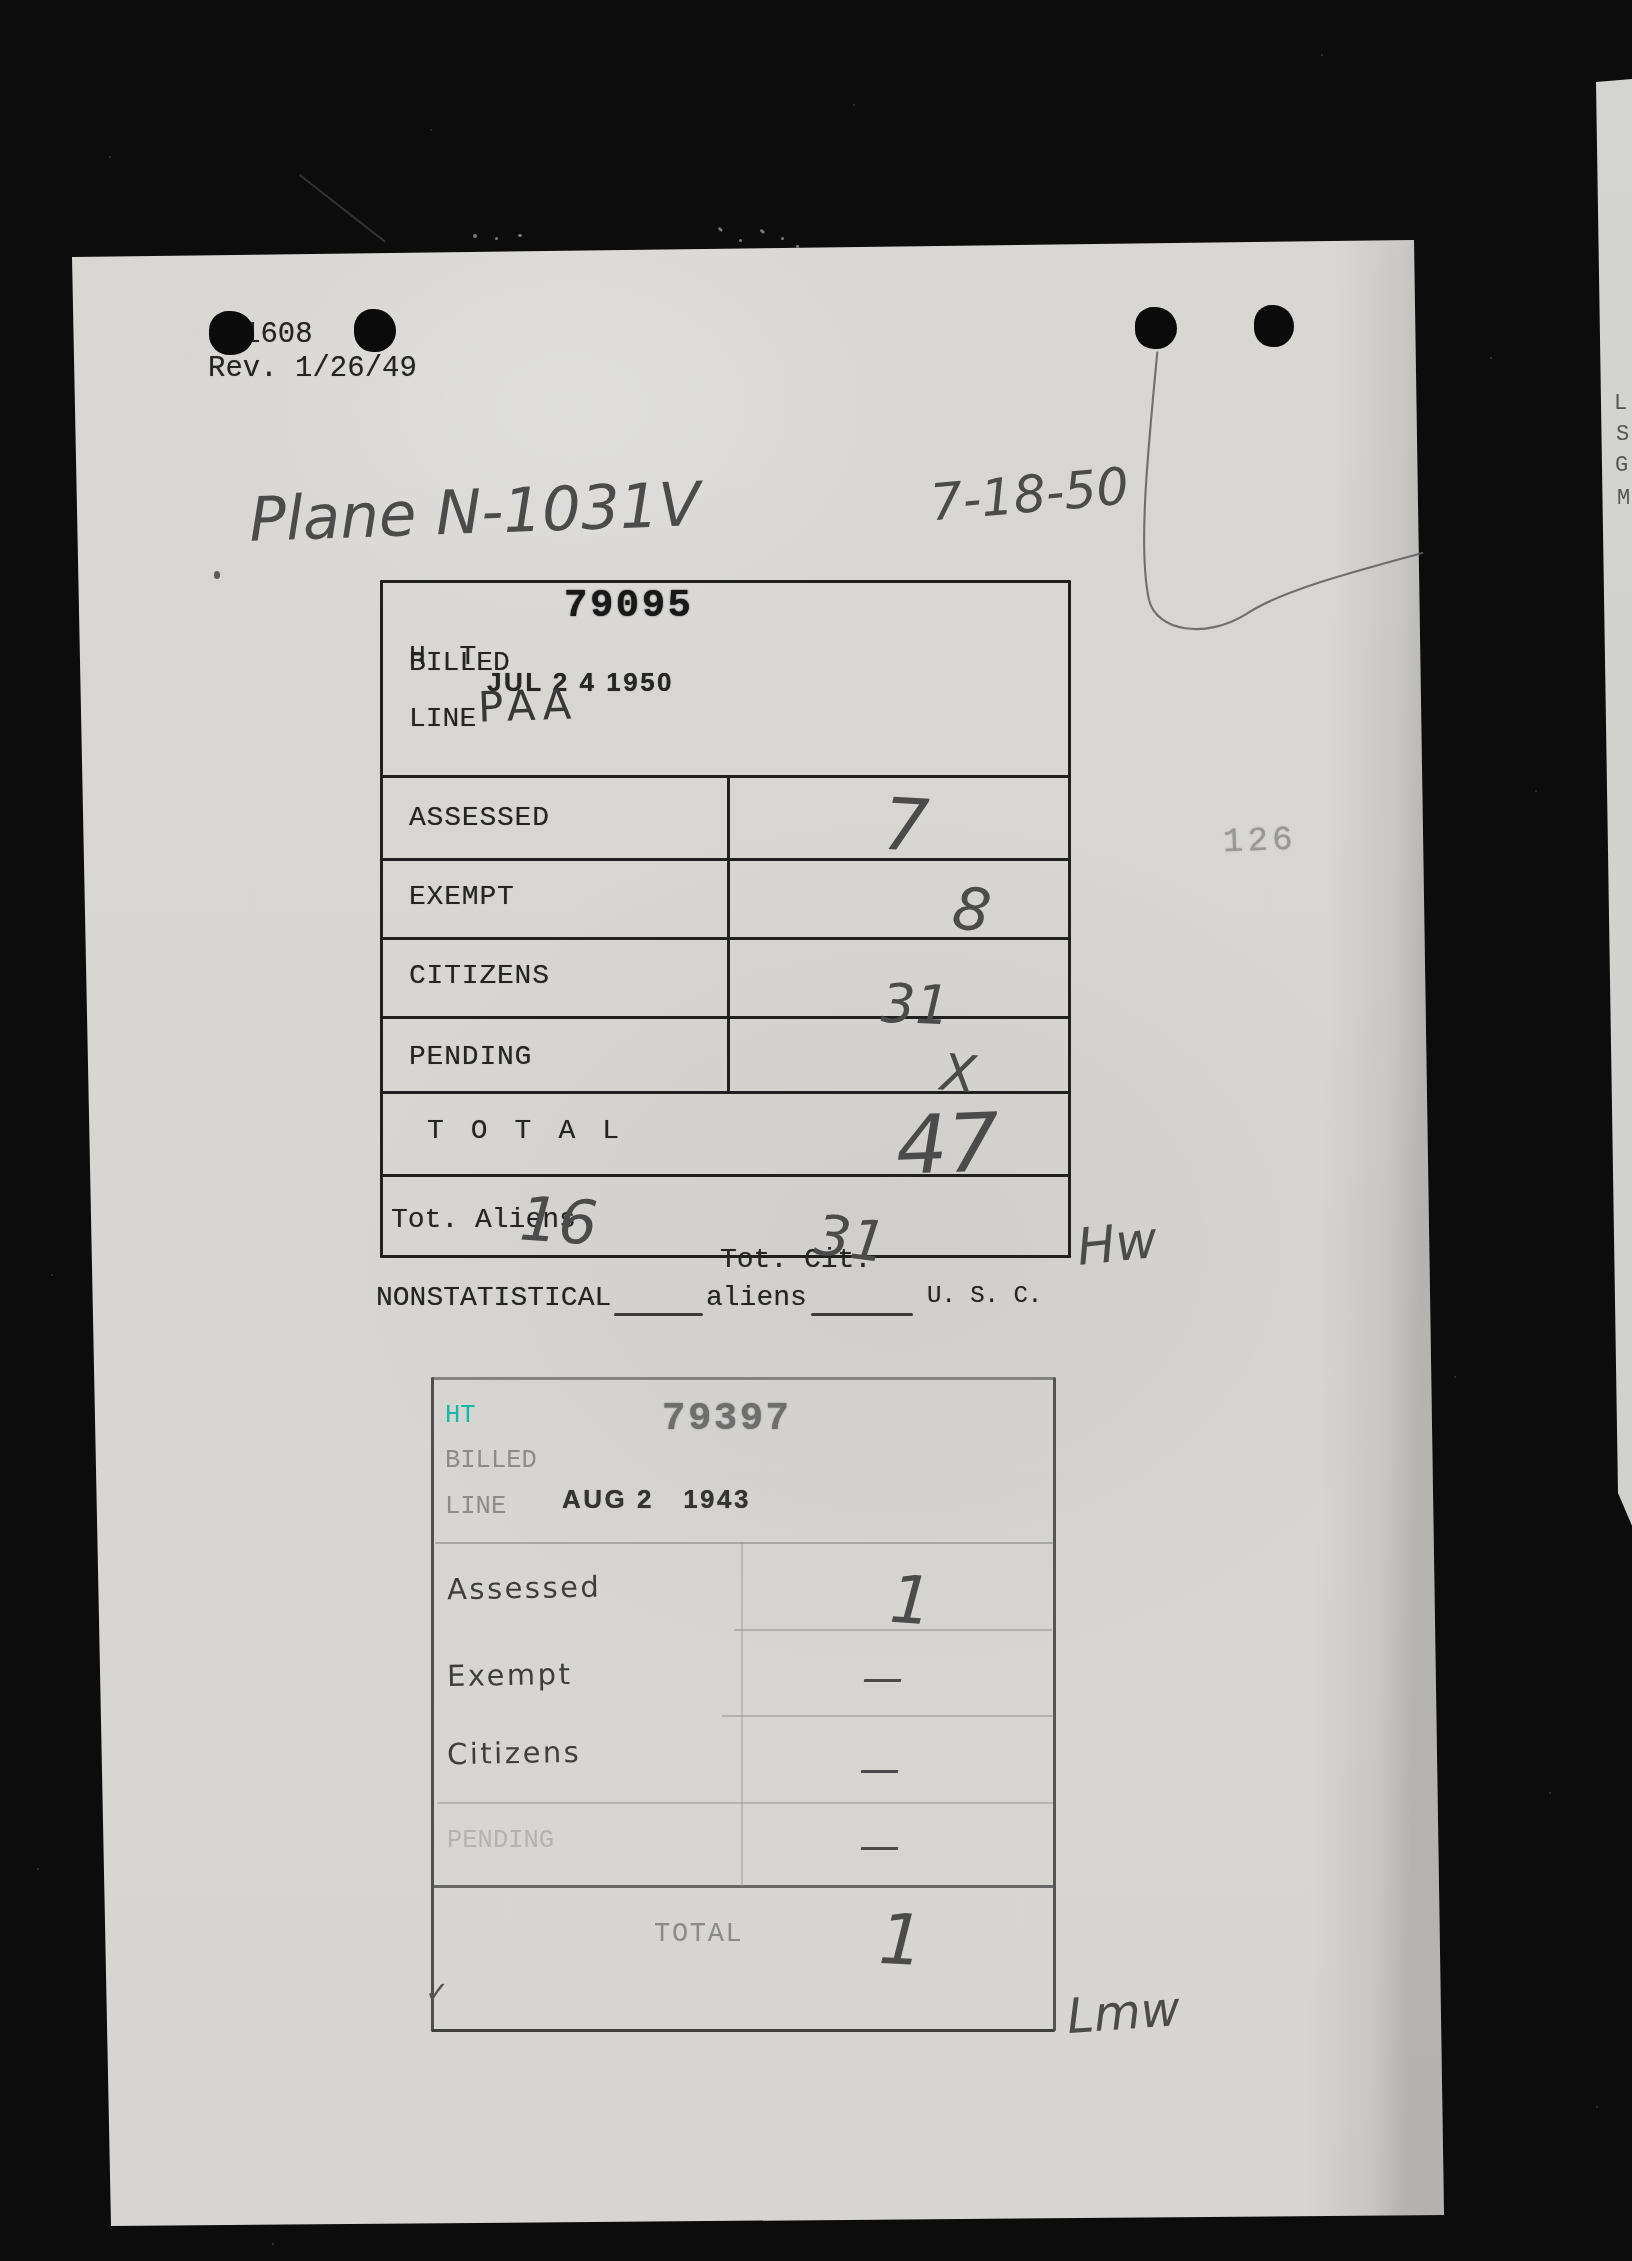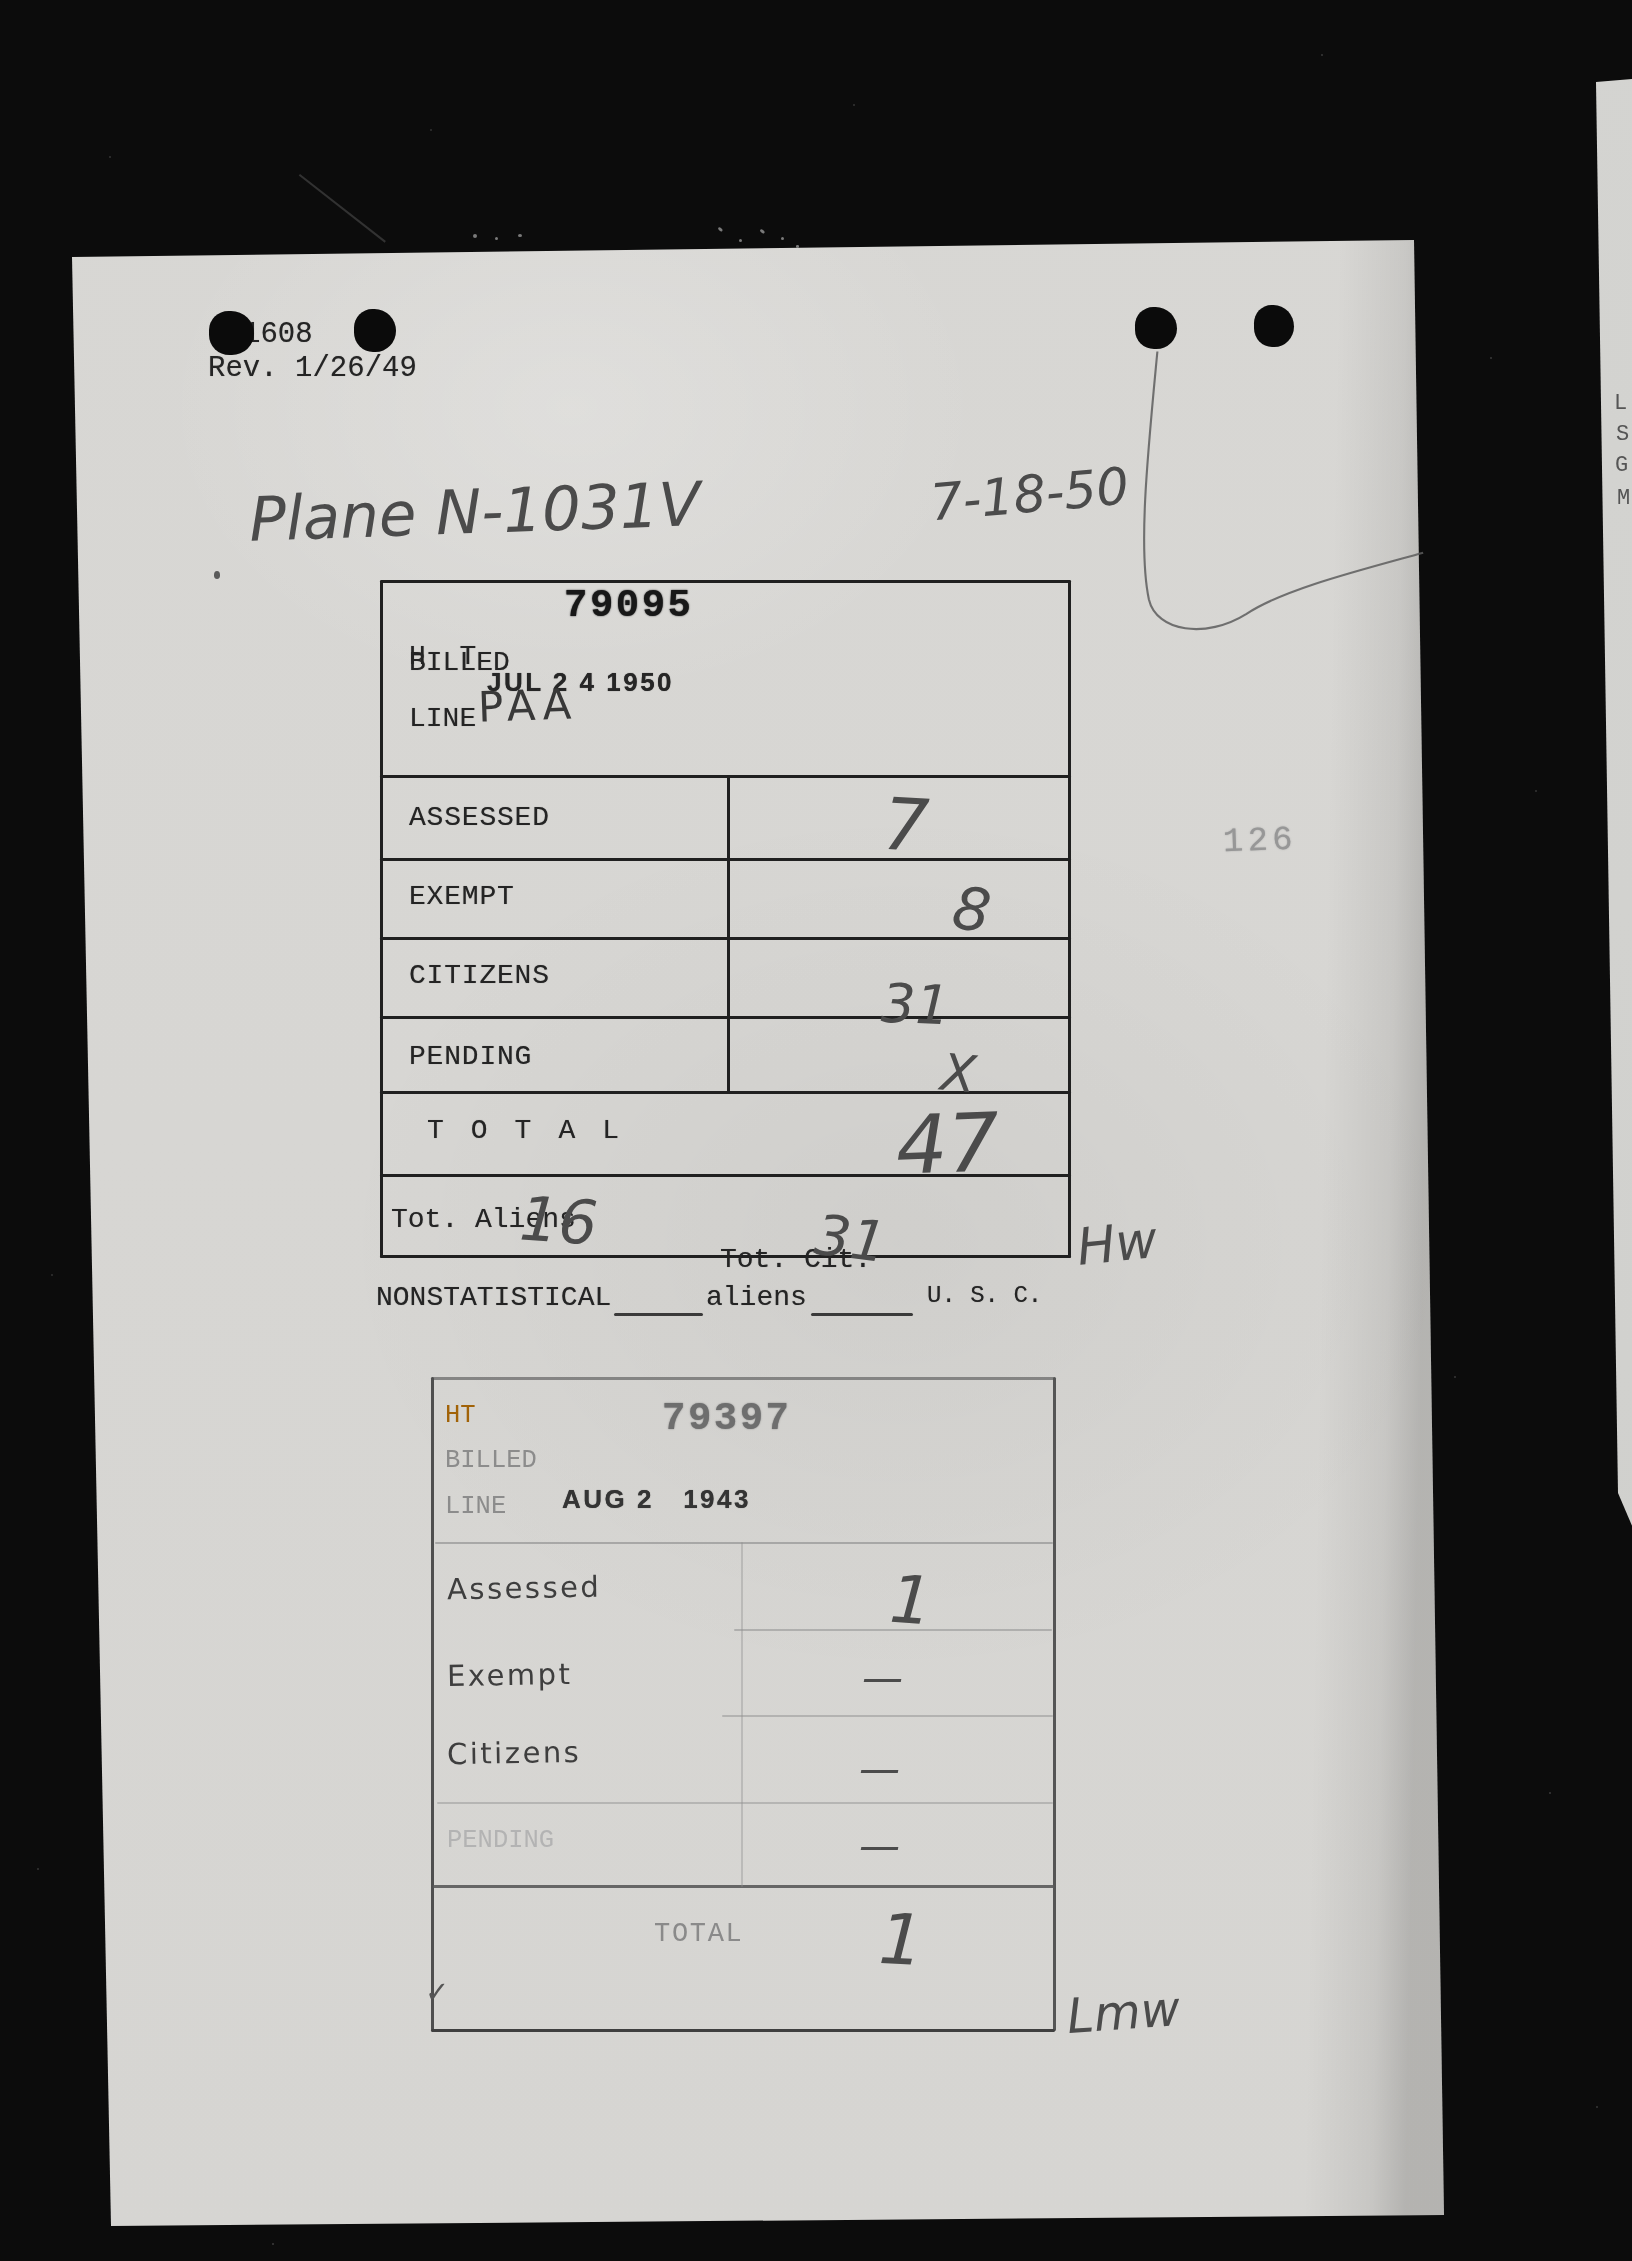--- a/index.html
+++ b/index.html
@@ -131,21 +131,21 @@
   <div class="ln2" style="left:431px;top:1377px;width:2.5px;height:654px;background:#4f4f4f;"></div>
   <div class="ln2" style="left:1053px;top:1377px;width:2.5px;height:654px;background:#555;"></div>
   <div class="ln2" style="left:431px;top:2029px;width:624px;height:3.4px;background:#3f3f3f;"></div>
   <div class="ln2" style="left:435px;top:1542px;width:618px;height:1.7px;opacity:.65;"></div>
   <div class="ln2" style="left:734px;top:1629px;width:318px;height:1.7px;opacity:.55;"></div>
   <div class="ln2" style="left:722px;top:1715px;width:331px;height:1.7px;opacity:.5;"></div>
   <div class="ln2" style="left:437px;top:1802px;width:616px;height:1.7px;opacity:.45;"></div>
   <div class="ln2" style="left:433px;top:1885px;width:622px;height:2.5px;background:#5a5a5a;opacity:.9;"></div>
   <div class="ln2" style="left:741px;top:1542px;width:1.7px;height:345px;opacity:.38;"></div>
 
-  <span class="mono" style="left:445px;top:1401px;font-size:25.5px;color:#a16207;text-shadow:none;">HT</span>
+  <span class="mono" style="left:445px;top:1401px;font-size:25.5px;color:#14b8a6;text-shadow:none;">HT</span>
   <span class="mono" style="left:662px;top:1397px;font-size:39px;font-weight:bold;letter-spacing:2.5px;color:#6e6e6e;text-shadow:0 0 1.7px #7a7a7a;">79397</span>
   <span class="mono" style="left:445px;top:1446px;font-size:25.5px;color:#8c8c8c;text-shadow:none;">BILLED</span>
   <span class="mono" style="left:445px;top:1492px;font-size:25.5px;color:#8c8c8c;text-shadow:none;">LINE</span>
   <span class="stamp" style="left:562px;top:1484px;font-size:26px;letter-spacing:2.5px;color:#343434;text-shadow:0 0 0.8px #444;">AUG 2   1943</span>
 
   <span class="hwp" style="left:447px;top:1571px;font-size:29px;letter-spacing:2.5px;transform:rotate(-1deg);">Assessed</span>
   <span class="hw" style="left:890px;top:1562px;font-size:66px;transform:rotate(4deg);">1</span>
   <span class="hwp" style="left:447px;top:1658px;font-size:29px;letter-spacing:2.5px;transform:rotate(-1deg);">Exempt</span>
   <span class="hw" style="left:862px;top:1654px;font-size:41px;">—</span>
   <span class="hwp" style="left:447px;top:1736px;font-size:29px;letter-spacing:2.5px;transform:rotate(-1deg);">Citizens</span>

